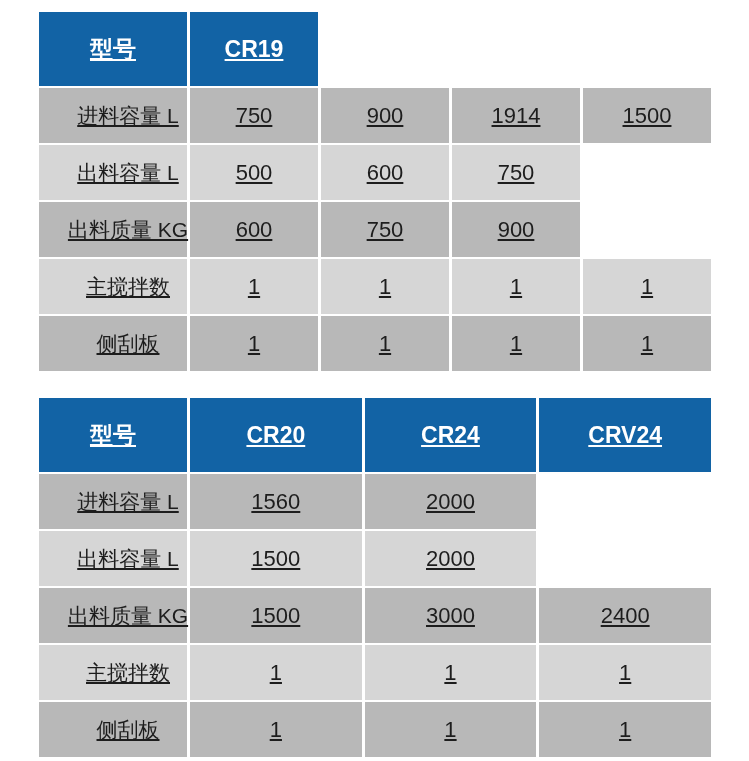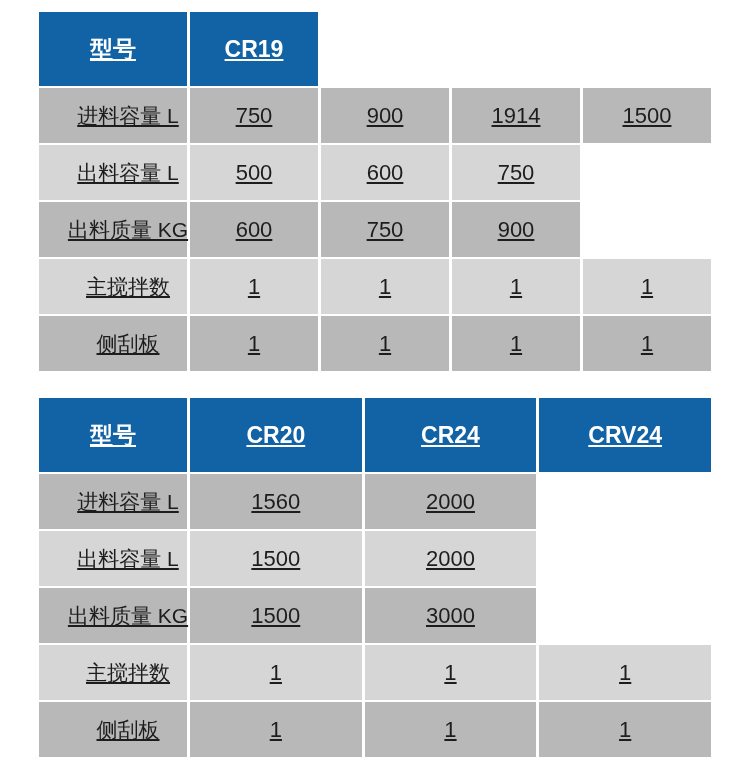--- a/index.html
+++ b/index.html
@@ -110,20 +110,21 @@
     </div>
     <div class="row">
       <div class="cell label">出料容量 L</div>
       <div class="cell">1500</div>
       <div class="cell">2000</div>
     </div>
     <div class="row dark">
       <div class="cell label">出料质量 KG</div>
       <div class="cell">1500</div>
       <div class="cell">3000</div>
+      <div class="cell">2400</div>
     </div>
     <div class="row">
       <div class="cell label">主搅拌数</div>
       <div class="cell">1</div>
       <div class="cell">1</div>
       <div class="cell">1</div>
     </div>
     <div class="row dark">
       <div class="cell label">侧刮板</div>
       <div class="cell">1</div>

